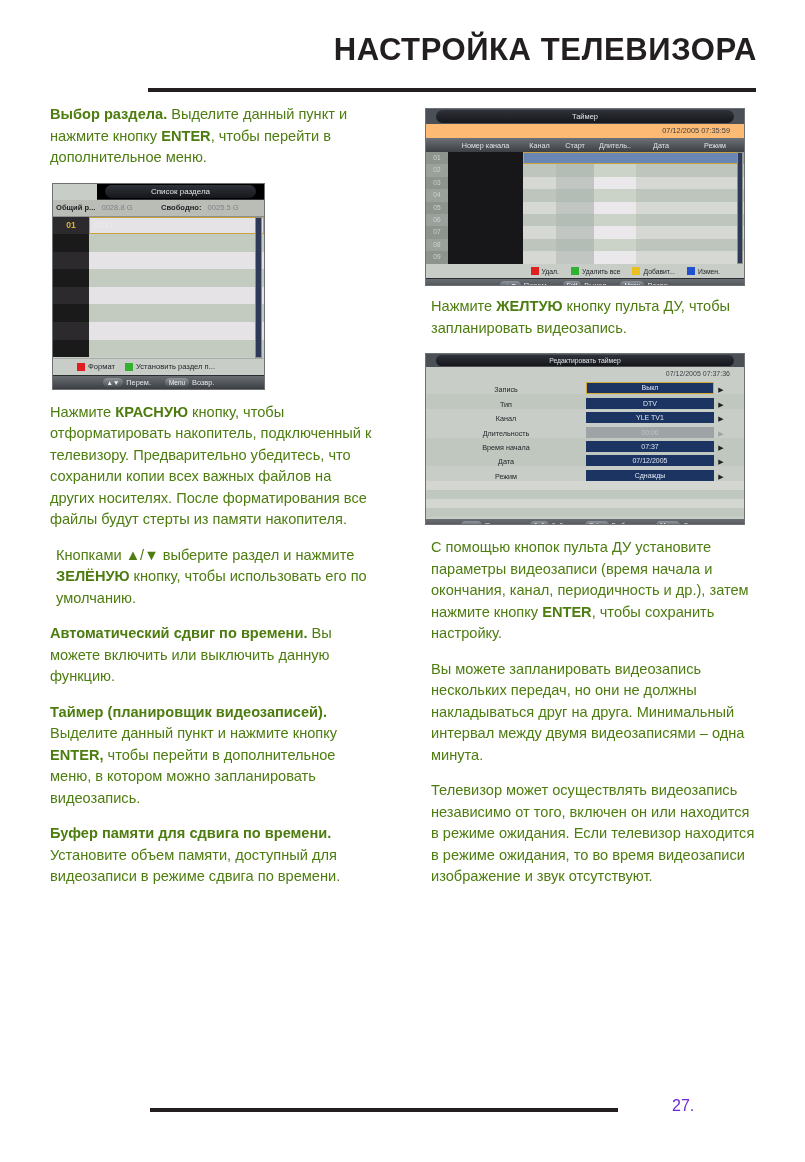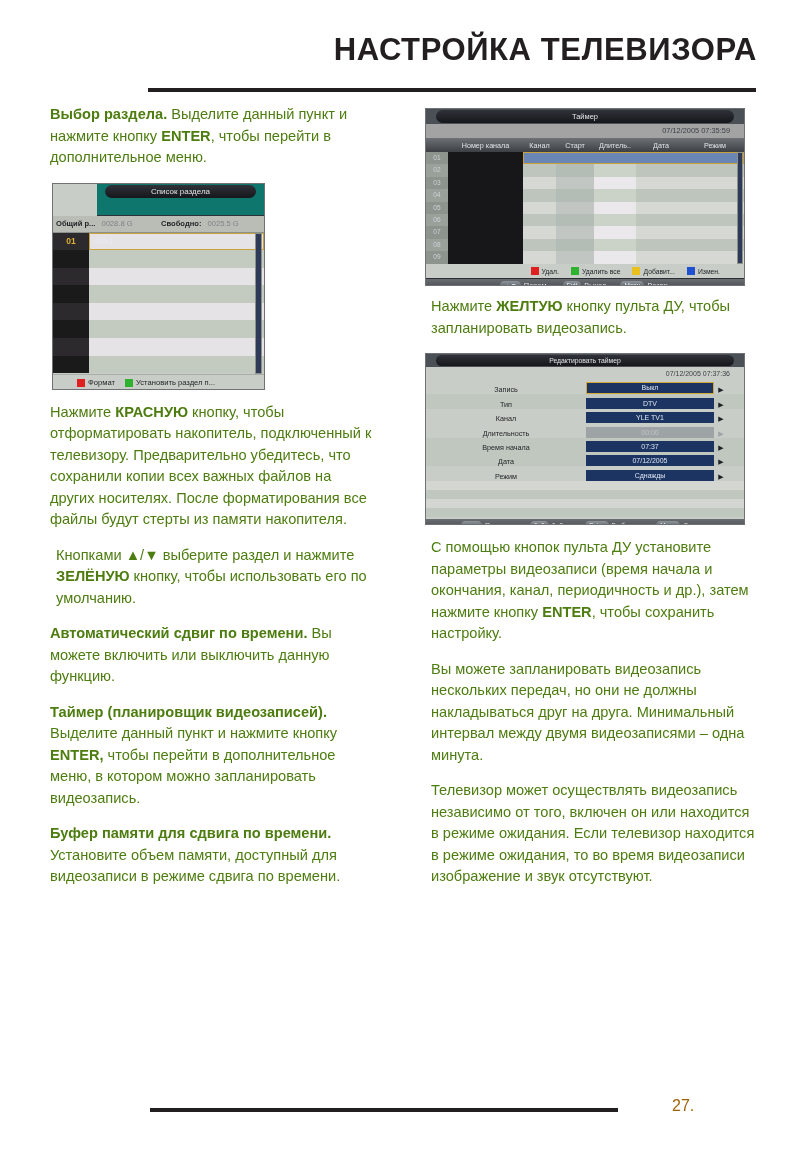--- a/index.html
+++ b/index.html
@@ -43,21 +43,21 @@
     position:relative;
     border:1px solid #6f7275;
     background:#c9cdc7;
     font-family: "Liberation Sans", sans-serif;
     overflow:hidden;
   }
 
   
   .shot1 { width:213px; height:207px; margin:6px 0 12px 2px; }
   .s1-titlebar {
-    height:32px; background:#0f766e;
+    height:16px; background:#000000;
     border-bottom:1px solid #2e3238;
     position:relative;
     margin-left:44px;
   }
   .s1-titlebar .pill {
     position:absolute; left:8px; right:8px; top:1px; height:13px;
     background:linear-gradient(#2f3239,#15171b);
     border-radius:7px;
   }
   .s1-title {
@@ -121,21 +121,21 @@
   .s2-titlebar { height:15px; background:#4b4f56; position:relative; }
   .s2-titlebar .pill {
     position:absolute; left:10px; right:10px; top:1px; height:13px;
     background:linear-gradient(#2f3239,#15171b); border-radius:7px;
   }
   .s2-title {
     position:absolute; left:0; right:0; top:1px; text-align:center;
     font-size:7.5px; color:#dfe3e6; line-height:13px;
   }
   .s2-clock {
-    height:14px; background:#a3a3a3; text-align:right;
+    height:14px; background:#fdba74; text-align:right;
     font-size:7.4px; color:#3b3f44; line-height:14px; padding-right:14px;
   }
   .s2-head {
     display:flex; height:14px;
     background:linear-gradient(#6d7176,#3c3f44);
     color:#dfe3e6; font-size:7.2px; align-items:center;
   }
   .s2-head > div { text-align:center; }
   .c-num  { width:22px; }
   .c-chan { width:75px; }
@@ -220,21 +220,21 @@
   }
   .s3-nav .grp { display:flex; align-items:center; gap:3px; }
 
   
   .footer-rule {
     position:absolute; left:150px; top:1108px; width:468px; height:4px;
     background:#231f20;
   }
   .page-num {
     position:absolute; left:672px; top:1097px;
-    font-size:16px; color:#a16207;
+    font-size:16px; color:#6d28d9;
   }
 </style>
 </head>
 <body>
 
 <div class="page">
 
   <div class="page-title">НАСТРОЙКА ТЕЛЕВИЗОРА</div>
   <div class="header-rule"></div>
 

